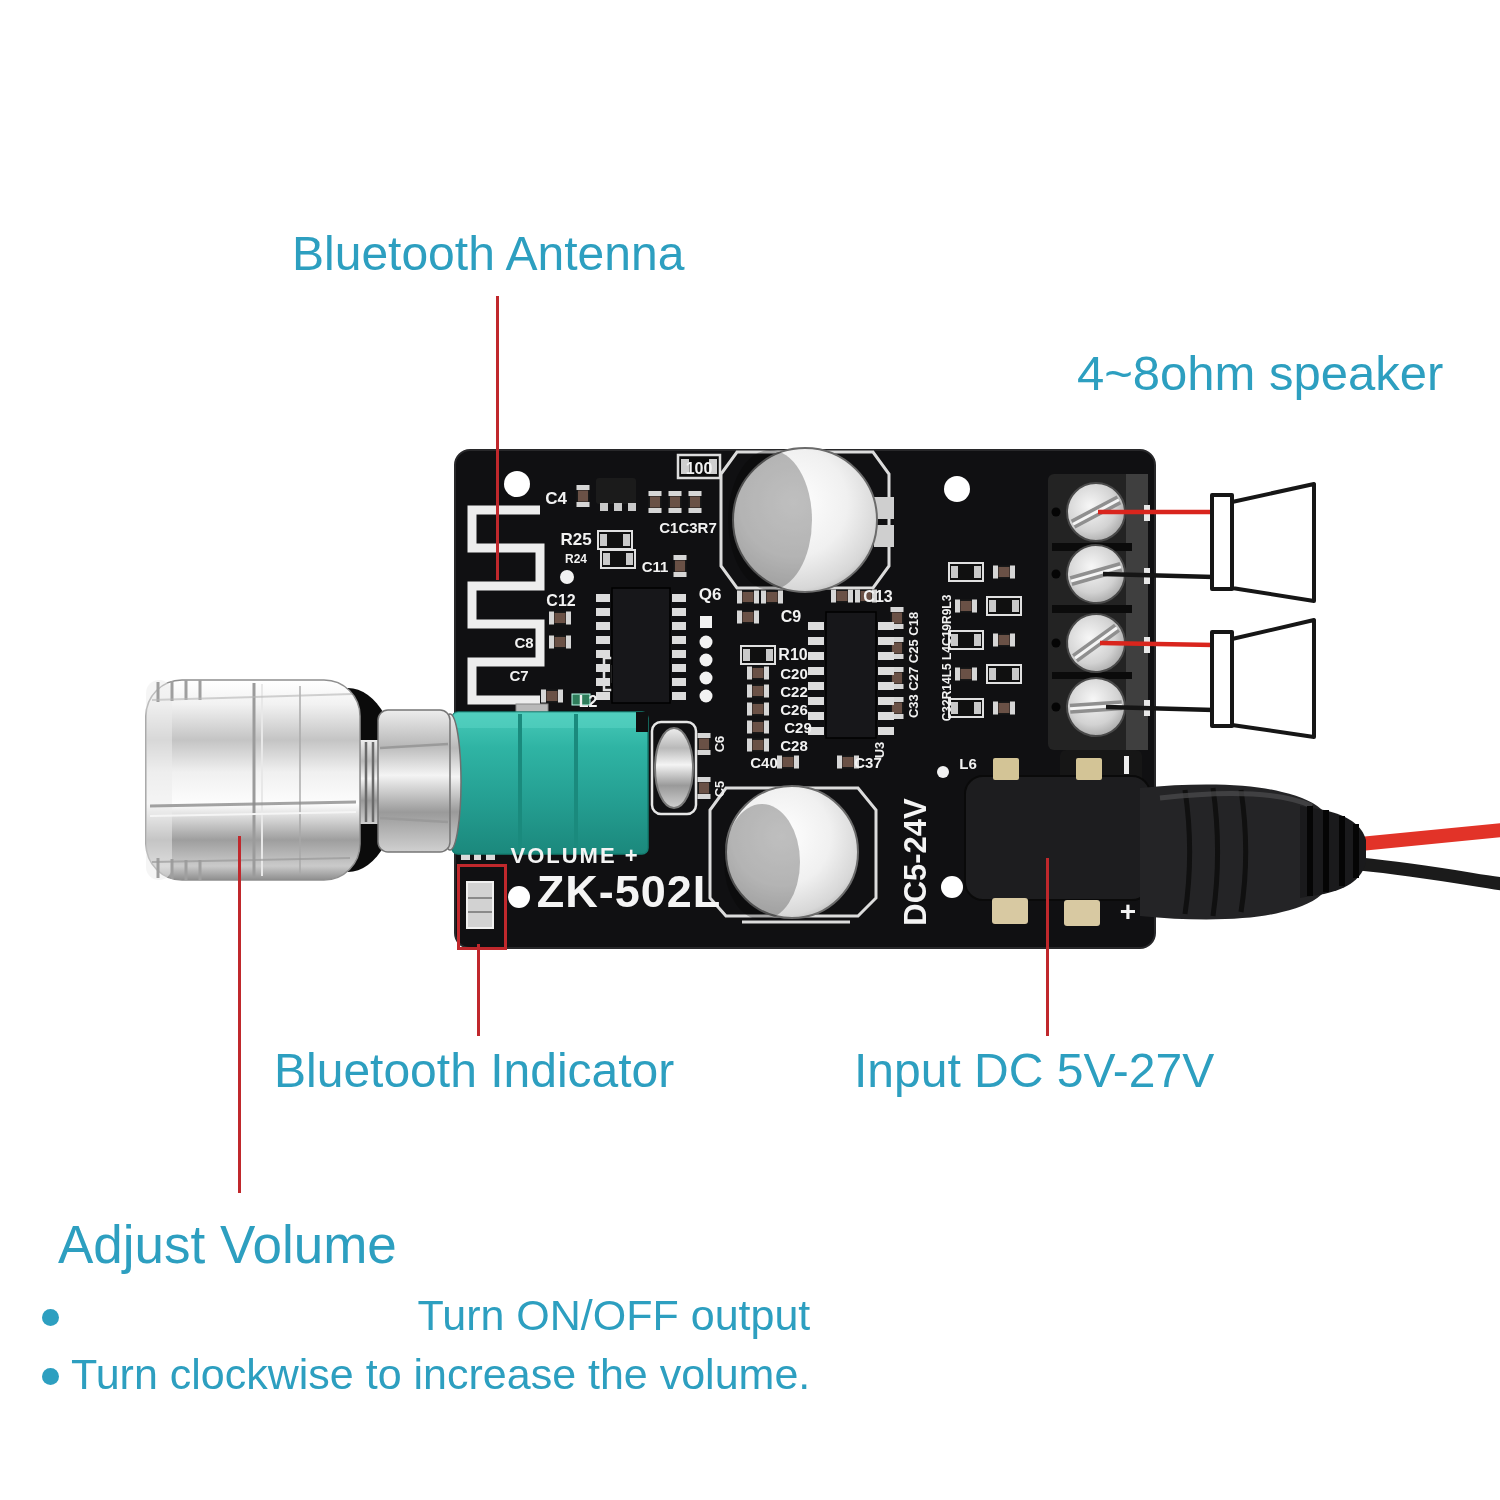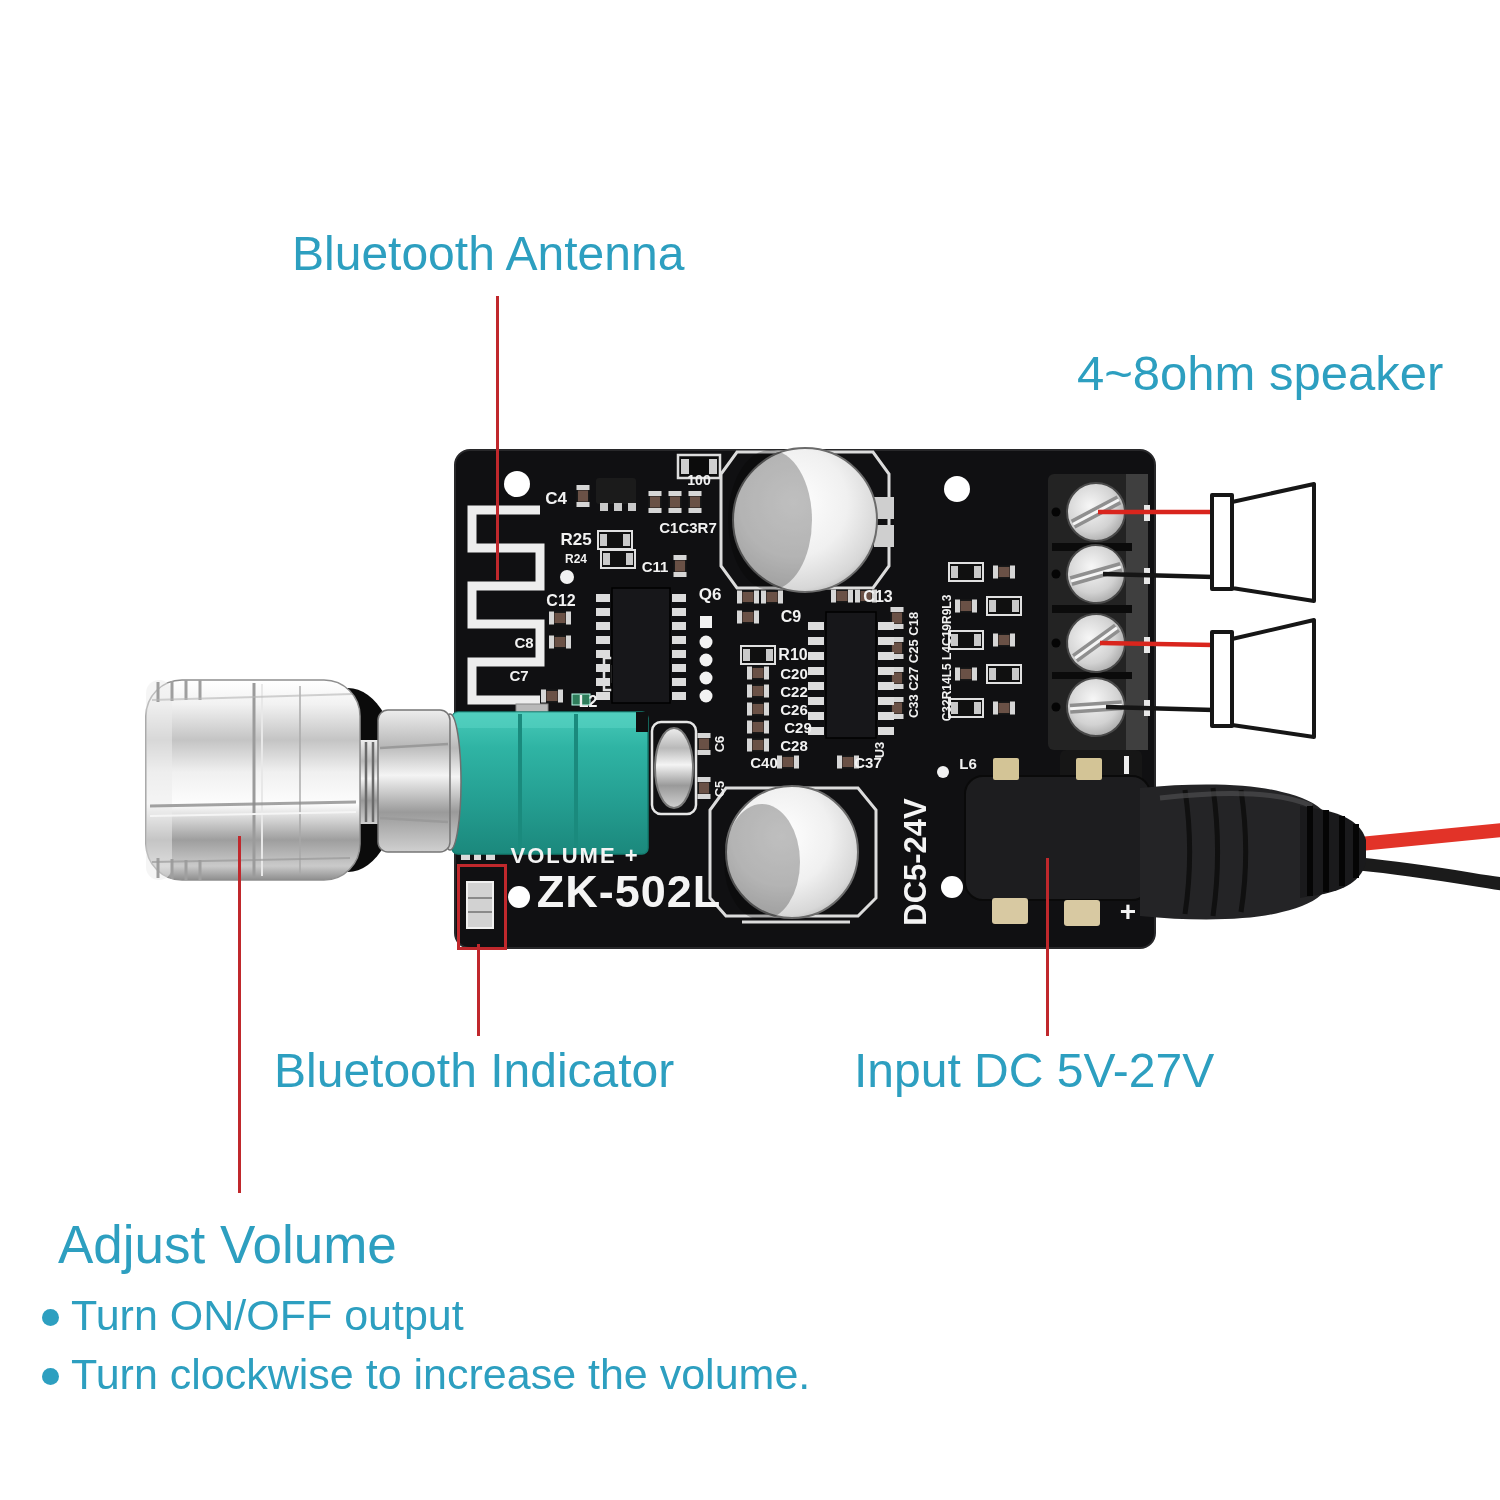--- a/index.html
+++ b/index.html
@@ -12,21 +12,21 @@
   .led-box{position:absolute;left:457px;top:864px;width:44px;height:80px;
            border:3px solid var(--leader);}
   #silkscreen-layer{position:absolute;left:0;top:0;width:1500px;height:1500px;pointer-events:none;}
   .silk{position:absolute;color:#f2f2f2;font-weight:bold;white-space:nowrap;
         transform:translate(-50%,-50%);}
   .board-text{position:absolute;color:#f4f4f4;font-weight:bold;white-space:nowrap;
         transform:translate(-50%,-50%);}
   .instructions{position:absolute;left:42px;top:1198px;color:var(--accent);}
   .instructions h2{margin:16px;font-size:53px;font-weight:normal;}
   .instructions ul{list-style:none;margin:16px 0 0 0;padding:0;}
-  .instructions li{display:flex;align-items:center;gap:12px;font-size:43px;margin-top:10px;}
+  .instructions li{display:flex;align-items:center;gap:12px;font-size:43px;margin-top:10px;justify-content:space-between;}
   .dot{width:17px;height:17px;border-radius:50%;background:var(--accent);flex:none;margin-top:4px;}
 </style>
 </head>
 <body>
 
 <div class="canvas" style="--accent: #2d9fc0; --leader: #c0282c;">
 
 <svg id="board-svg" width="1500" height="1500" viewBox="0 0 1500 1500">
   <defs>
     <linearGradient id="chromeV" x1="0" y1="0" x2="0" y2="1">
@@ -379,21 +379,21 @@
       <span class="silk" style="left: 798px; top: 727px; font-size: 15px; transform: translate(-50%, -50%) rotate(0deg);">C29</span>
       <span class="silk" style="left: 794px; top: 745px; font-size: 15px; transform: translate(-50%, -50%) rotate(0deg);">C28</span>
       <span class="silk" style="left: 764px; top: 762px; font-size: 15px; transform: translate(-50%, -50%) rotate(0deg);">C40</span>
       <span class="silk" style="left: 868px; top: 762px; font-size: 15px; transform: translate(-50%, -50%) rotate(0deg);">C37</span>
       <span class="silk" style="left: 913px; top: 665px; font-size: 13px; transform: translate(-50%, -50%) rotate(-90deg);">C33 C27 C25 C18</span>
       <span class="silk" style="left: 947px; top: 658px; font-size: 12px; transform: translate(-50%, -50%) rotate(-90deg);">C32R14L5 L4C19R9L3</span>
       <span class="silk" style="left: 879px; top: 750px; font-size: 13px; transform: translate(-50%, -50%) rotate(-90deg);">U3</span>
       <span class="silk" style="left: 719px; top: 744px; font-size: 13px; transform: translate(-50%, -50%) rotate(-90deg);">C6</span>
       <span class="silk" style="left: 719px; top: 789px; font-size: 13px; transform: translate(-50%, -50%) rotate(-90deg);">C5</span>
       <span class="silk" style="left: 968px; top: 763px; font-size: 15px; transform: translate(-50%, -50%) rotate(0deg);">L6</span>
-      <span class="silk" style="left: 699px; top: 480px; font-size: 14px; transform: translate(-50%, -50%) rotate(0deg);">100</span>
+      <span class="silk" style="left: 699px; top: 469px; font-size: 16px; transform: translate(-50%, -50%) rotate(0deg);">100</span>
     </div>
 
 <div class="led-box"></div>
 <div class="leader" style="left:496px;top:296px;height:284px;"></div>
 <div class="leader" style="left:238px;top:836px;height:357px;"></div>
 <div class="leader" style="left:477px;top:944px;height:92px;"></div>
 <div class="leader" style="left:1046px;top:858px;height:178px;"></div>
 
 <div class="callout" style="left:292px;top:228px;font-size:48px;">Bluetooth Antenna</div>
 <div class="callout" style="left:1077px;top:347px;font-size:49px;">4~8ohm speaker</div>

